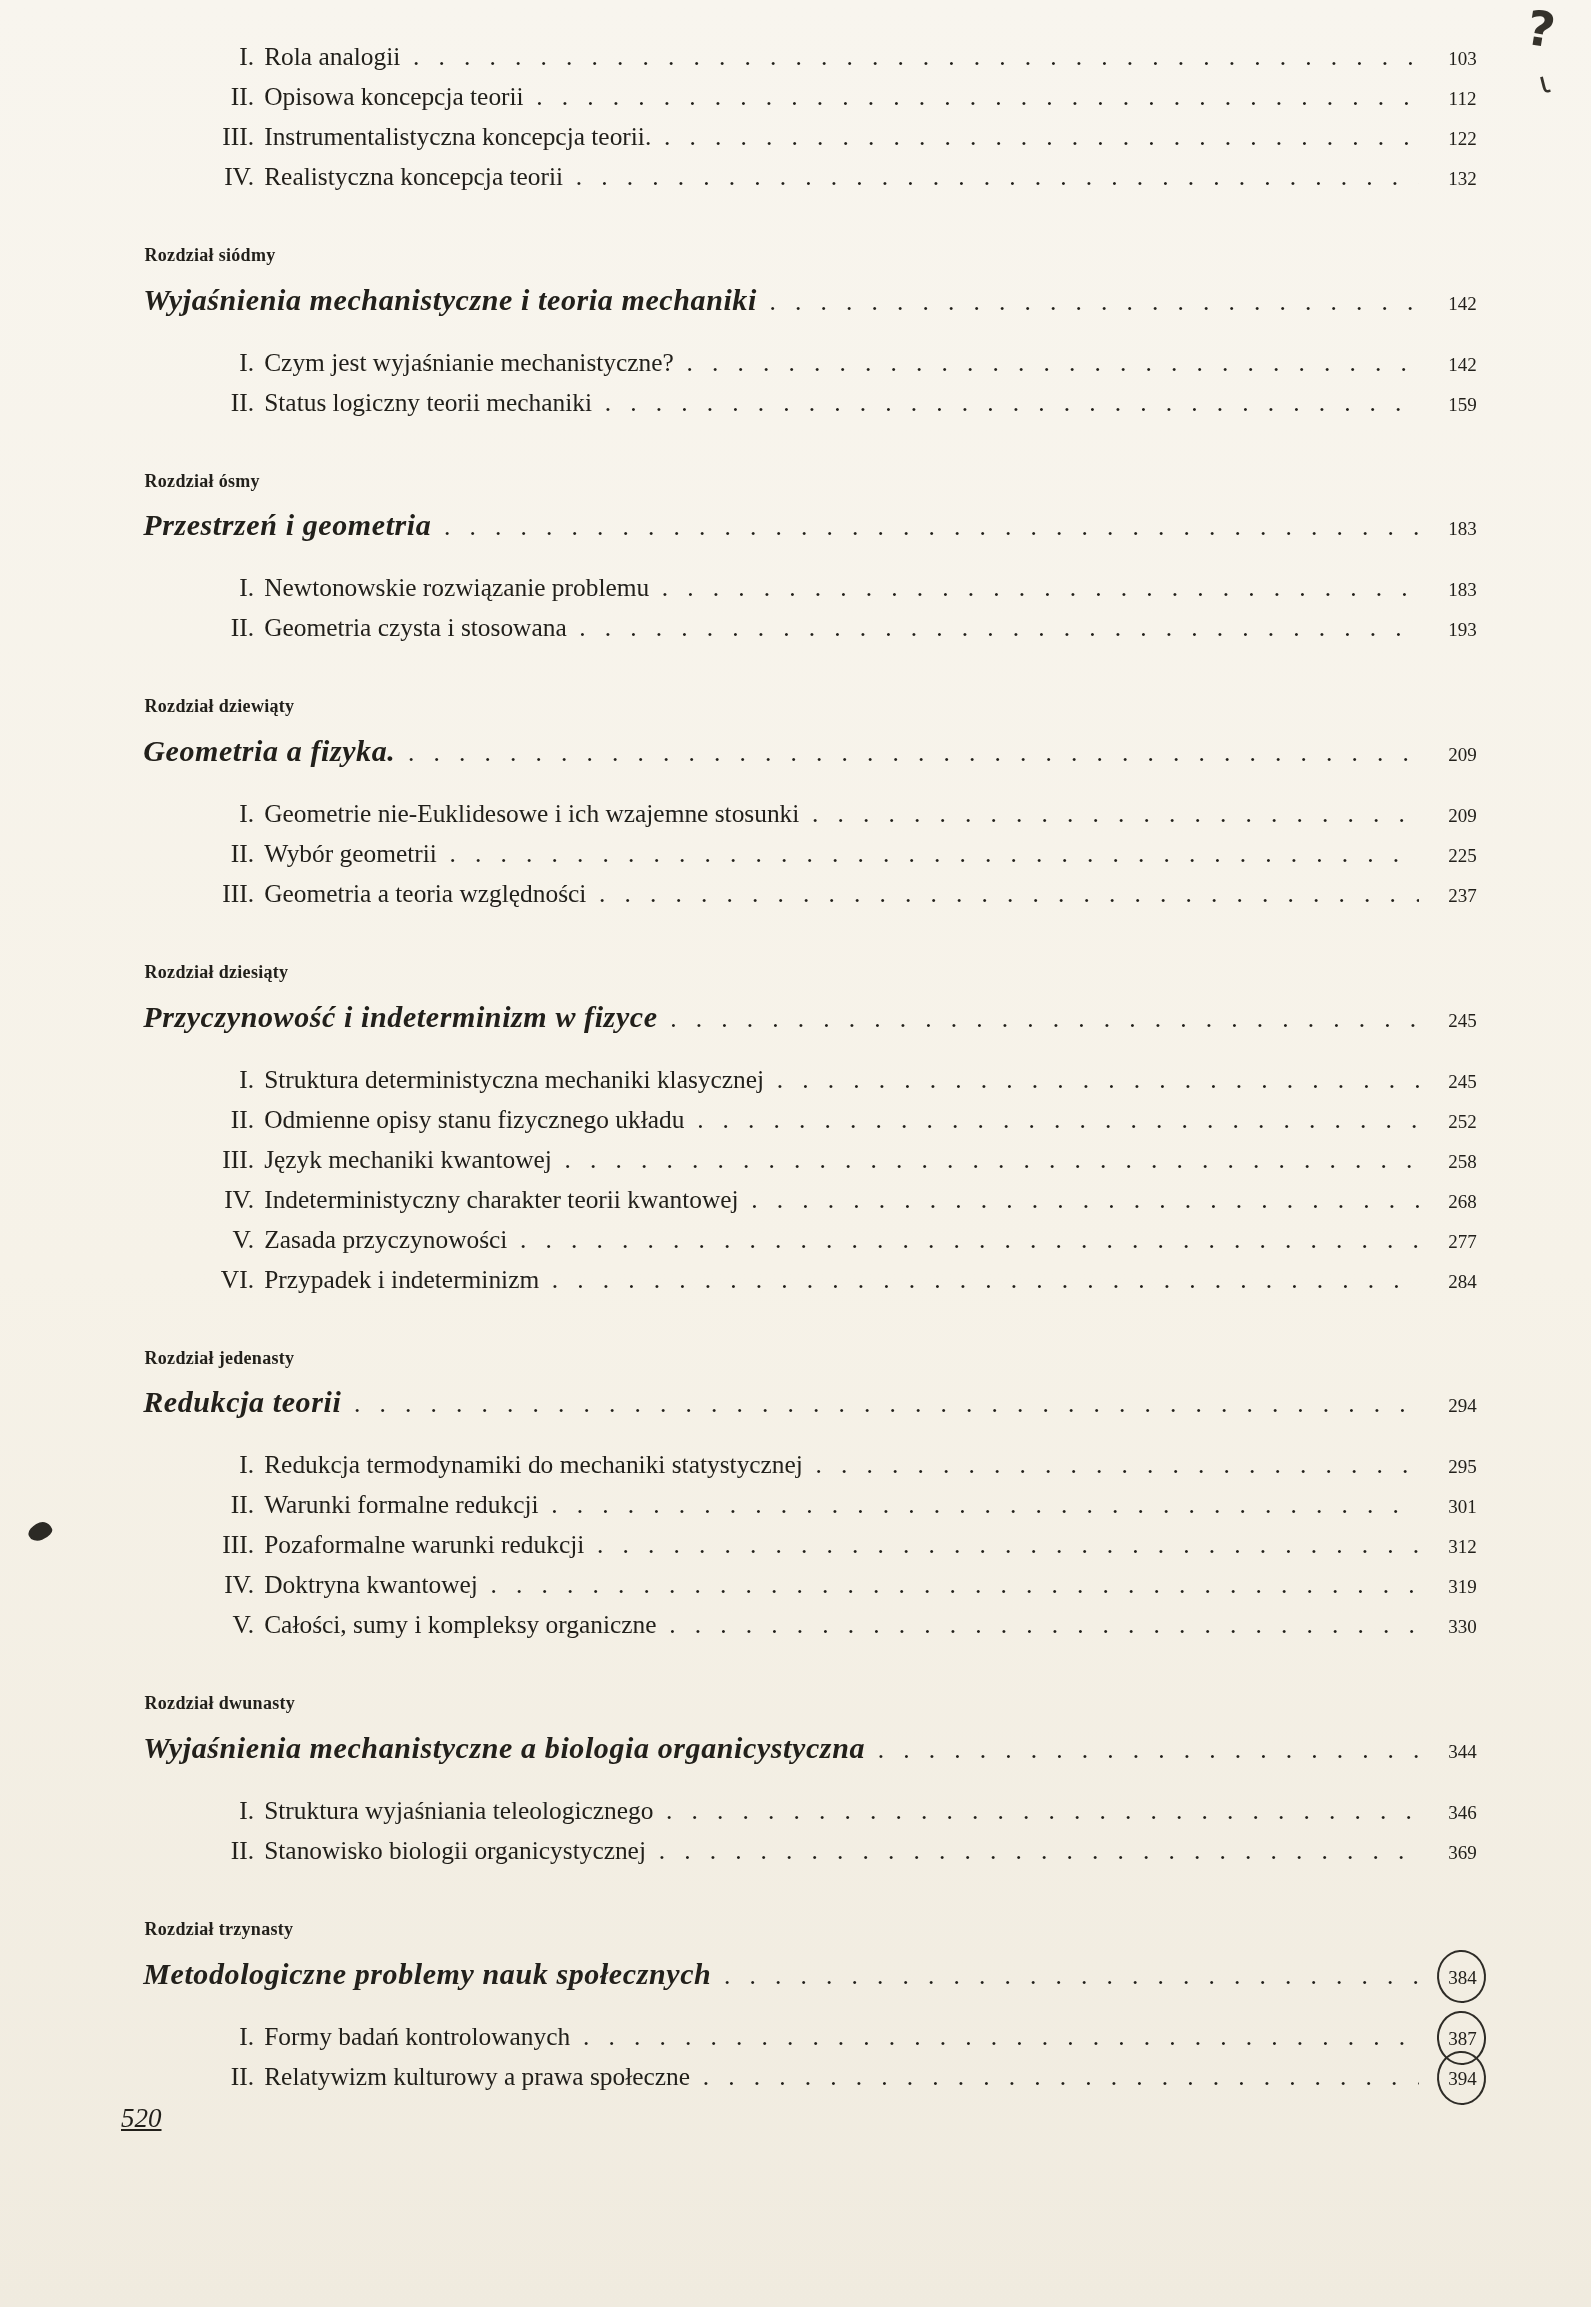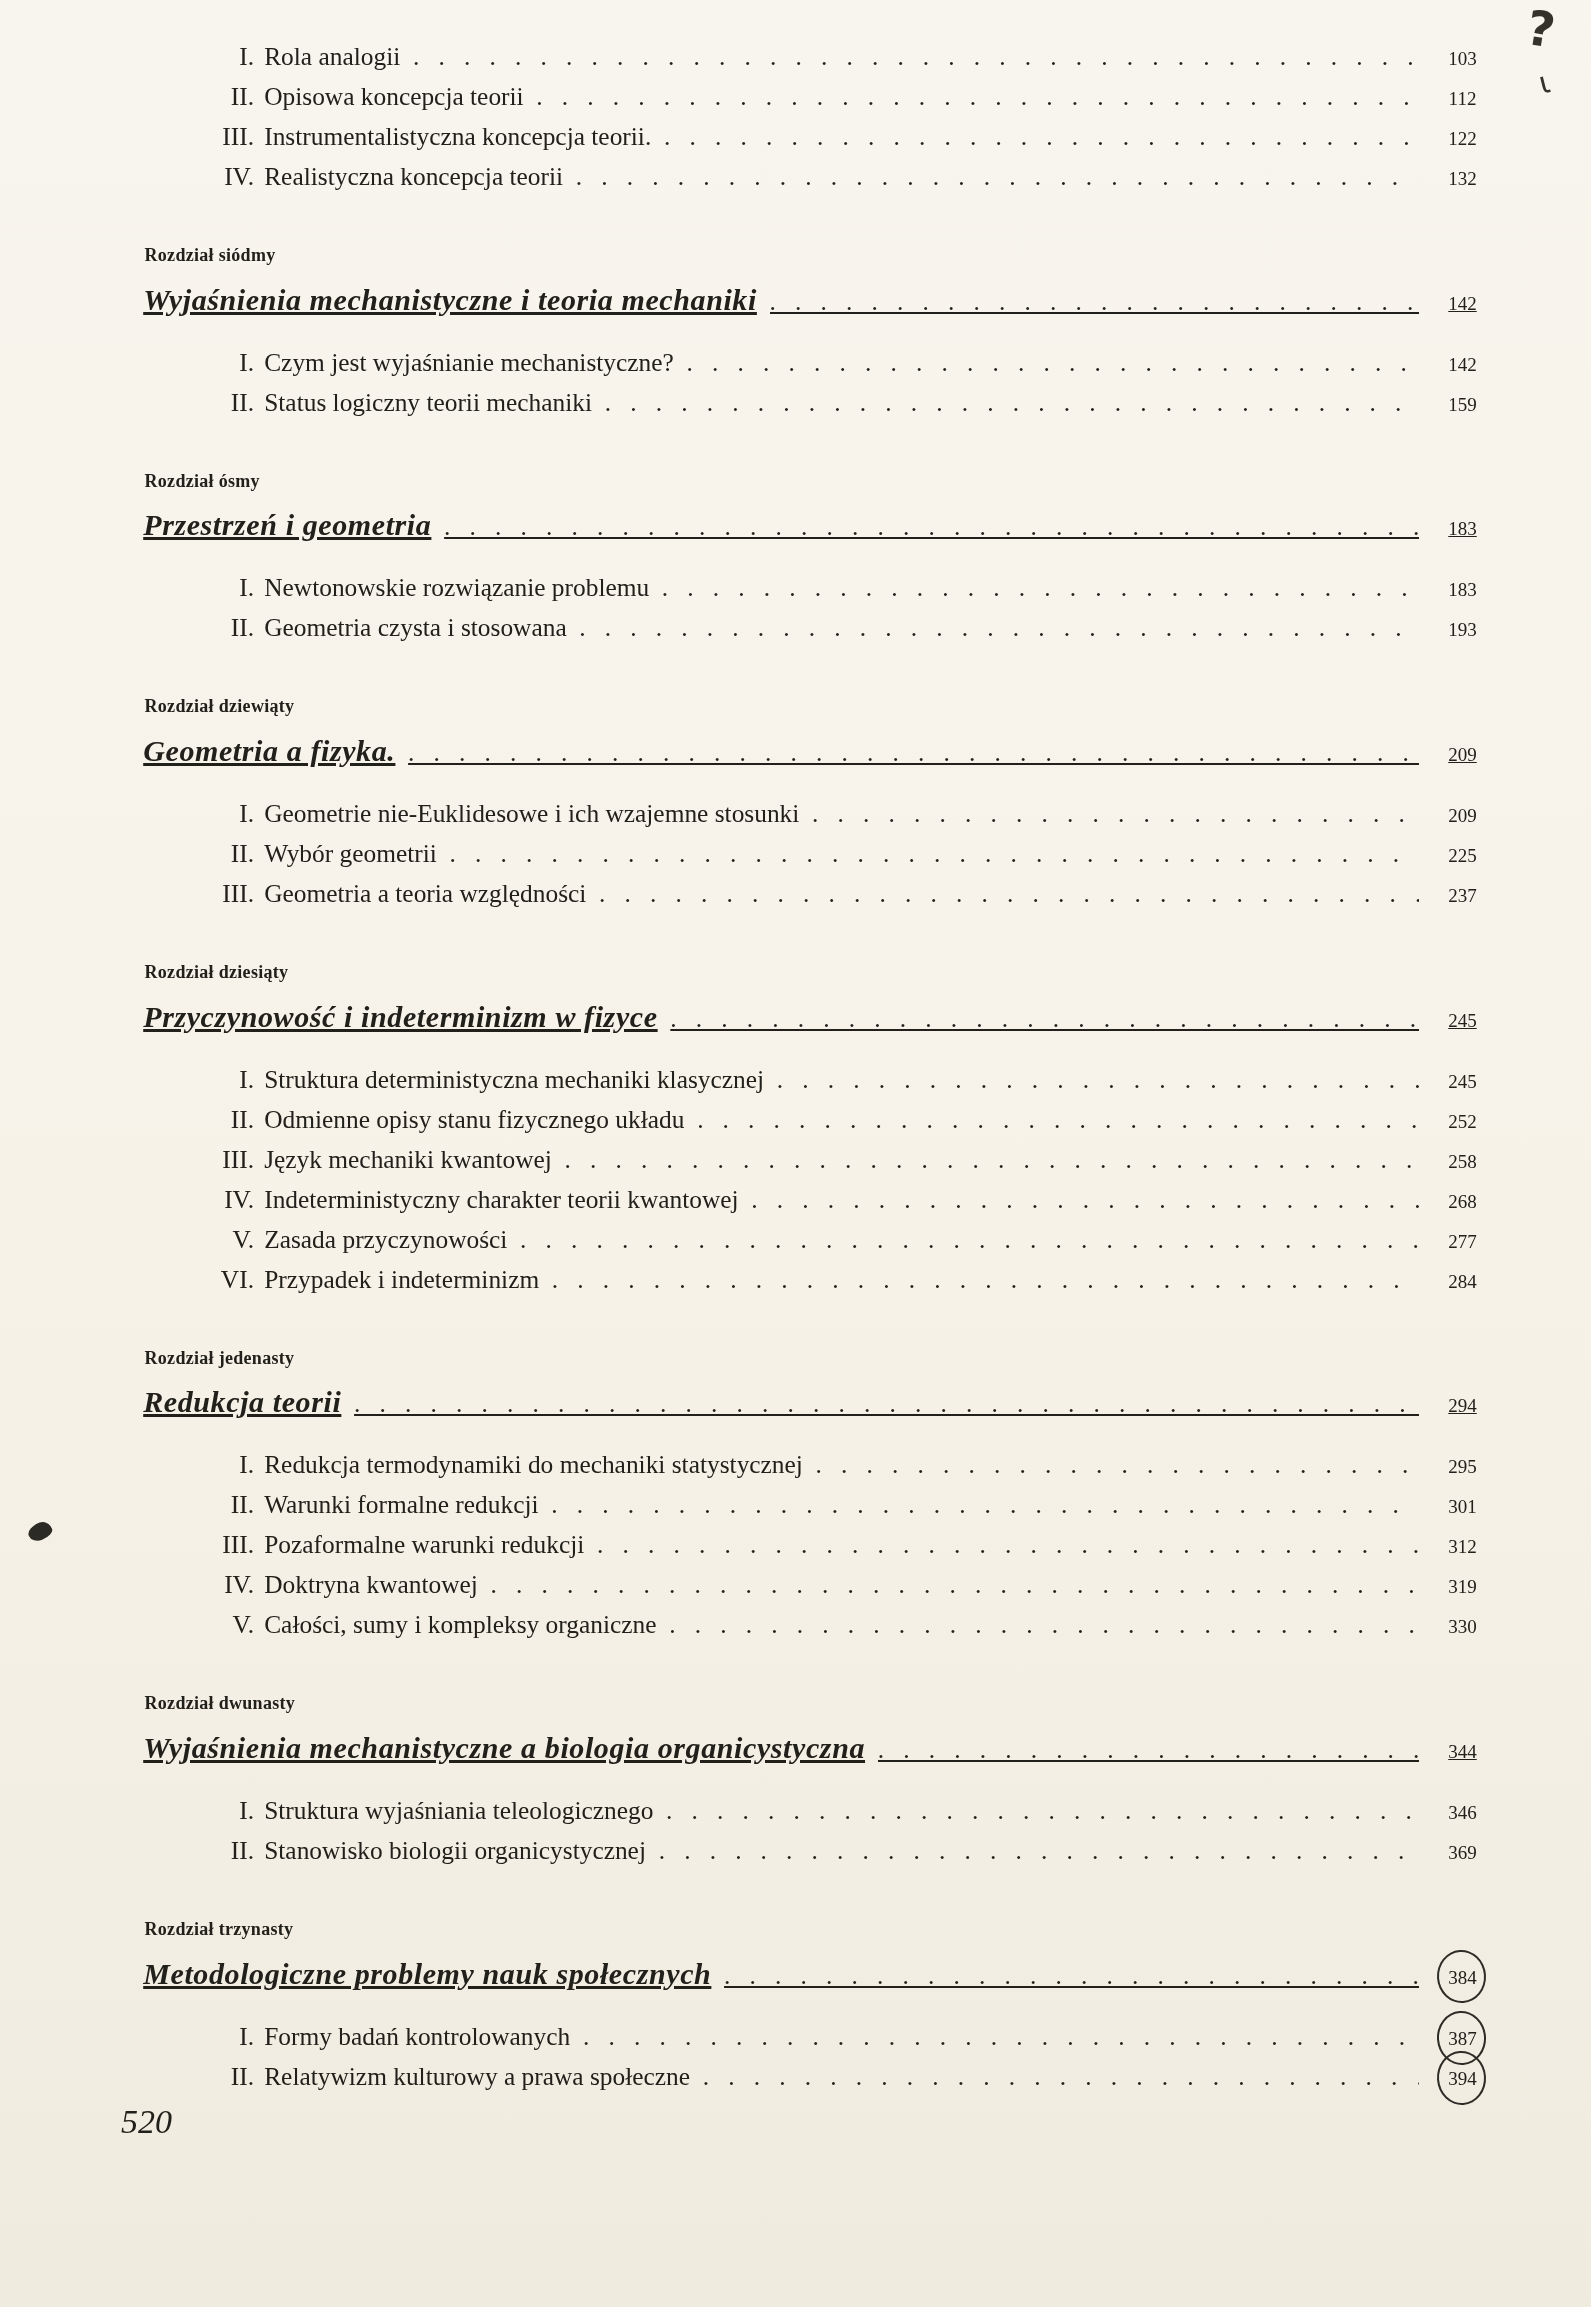--- a/index.html
+++ b/index.html
@@ -22,26 +22,26 @@
   .dots::before {
     content:". . . . . . . . . . . . . . . . . . . . . . . . . . . . . . . . . . . . . . . . . . . . . . . . . . . . . . . . . . . .";
     letter-spacing:6.4px;
   }
   .pg { flex:none; width:69px; text-align:center; white-space:nowrap; font-size:19px; }
 
   
   .toc-section { margin-top:47px; }
   .toc-section.first { margin-top:0; }
   .section-label { font-size:18px; font-weight:700; line-height:24px; margin:0 0 12.7px -2.5px; letter-spacing:0.3px; }
-  .title-row { display:flex; align-items:baseline; margin:0 0 19px -3.8px; line-height:39px;text-decoration:underline; }
+  .title-row { display:flex; align-items:baseline; margin:0 0 19px -3.8px; line-height:39px; }
   .title-text { font-size:30px; font-weight:700; font-style:italic; white-space:nowrap; letter-spacing:0.6px; }
   .title-row .pg { font-weight:400; }
 
   
-  .folio { position:absolute; left:121px; top:2103px; font-size:34px; font-style:italic; }
+  .folio { position:absolute; left:121px; top:2103px; font-size:27px; font-style:italic;text-decoration:underline; }
 
   
   .hand { position:absolute; color:#35322b; font-family:"DejaVu Sans",sans-serif; }
   .hand.qmark { top:1.3px; right:36px; font-size:48px; transform:rotate(9deg); font-weight:700; }
   .hand.tick  { top:65px; right:42px; font-size:30.5px; transform:rotate(-14deg); }
 
   .ink-blot { position:absolute; left:28px; top:1523px; width:24px; height:16.5px;
     background:#2c2a25; border-radius:62% 38% 55% 45% / 48% 62% 38% 52%;
     transform:rotate(-22deg); }
 

